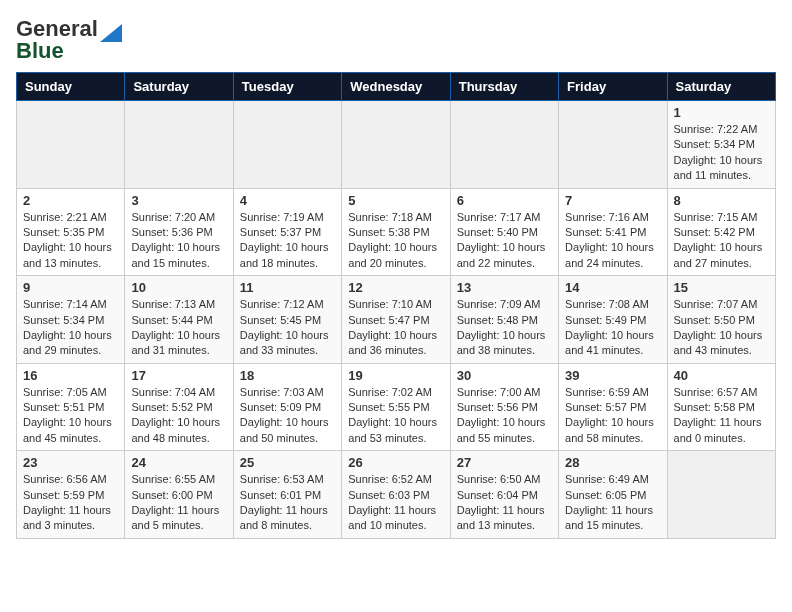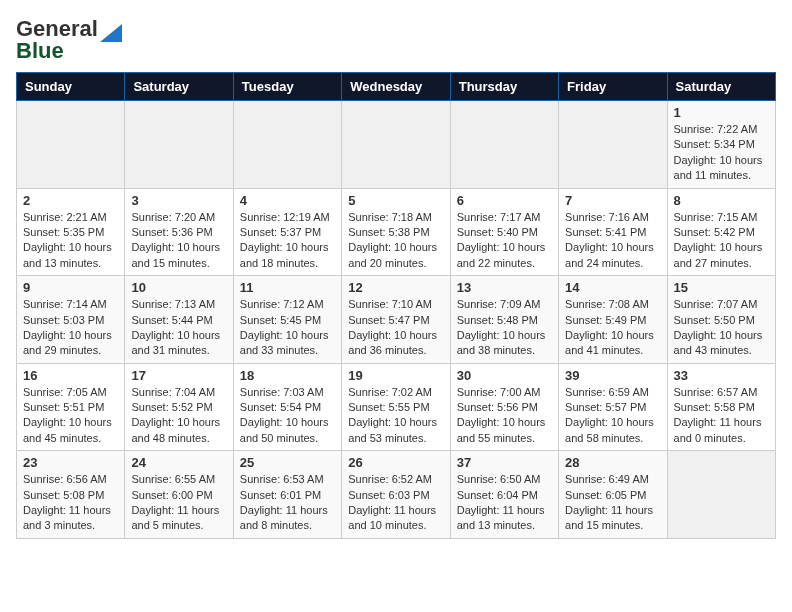--- a/index.html
+++ b/index.html
@@ -134,21 +134,21 @@
 Daylight: 10 hours and 13 minutes.</div>
         </td>
         <td>
           <span class="day-number">3</span>
           <div class="cell-content">Sunrise: 7:20 AM
 Sunset: 5:36 PM
 Daylight: 10 hours and 15 minutes.</div>
         </td>
         <td>
           <span class="day-number">4</span>
-          <div class="cell-content">Sunrise: 12:19 AM
+          <div class="cell-content">Sunrise: 7:19 AM
 Sunset: 5:37 PM
 Daylight: 10 hours and 18 minutes.</div>
         </td>
         <td>
           <span class="day-number">5</span>
           <div class="cell-content">Sunrise: 7:18 AM
 Sunset: 5:38 PM
 Daylight: 10 hours and 20 minutes.</div>
         </td>
         <td>
@@ -167,21 +167,21 @@
           <span class="day-number">8</span>
           <div class="cell-content">Sunrise: 7:15 AM
 Sunset: 5:42 PM
 Daylight: 10 hours and 27 minutes.</div>
         </td>
       </tr>
       <tr>
         <td>
           <span class="day-number">9</span>
           <div class="cell-content">Sunrise: 7:14 AM
-Sunset: 5:03 PM
+Sunset: 5:34 PM
 Daylight: 10 hours and 29 minutes.</div>
         </td>
         <td>
           <span class="day-number">10</span>
           <div class="cell-content">Sunrise: 7:13 AM
 Sunset: 5:44 PM
 Daylight: 10 hours and 31 minutes.</div>
         </td>
         <td>
           <span class="day-number">11</span>
@@ -223,21 +223,21 @@
         </td>
         <td>
           <span class="day-number">17</span>
           <div class="cell-content">Sunrise: 7:04 AM
 Sunset: 5:52 PM
 Daylight: 10 hours and 48 minutes.</div>
         </td>
         <td>
           <span class="day-number">18</span>
           <div class="cell-content">Sunrise: 7:03 AM
-Sunset: 5:54 PM
+Sunset: 5:09 PM
 Daylight: 10 hours and 50 minutes.</div>
         </td>
         <td>
           <span class="day-number">19</span>
           <div class="cell-content">Sunrise: 7:02 AM
 Sunset: 5:55 PM
 Daylight: 10 hours and 53 minutes.</div>
         </td>
         <td>
           <span class="day-number">30</span>
@@ -245,31 +245,31 @@
 Sunset: 5:56 PM
 Daylight: 10 hours and 55 minutes.</div>
         </td>
         <td>
           <span class="day-number">39</span>
           <div class="cell-content">Sunrise: 6:59 AM
 Sunset: 5:57 PM
 Daylight: 10 hours and 58 minutes.</div>
         </td>
         <td>
-          <span class="day-number">33</span>
+          <span class="day-number">40</span>
           <div class="cell-content">Sunrise: 6:57 AM
 Sunset: 5:58 PM
 Daylight: 11 hours and 0 minutes.</div>
         </td>
       </tr>
       <tr>
         <td>
           <span class="day-number">23</span>
           <div class="cell-content">Sunrise: 6:56 AM
-Sunset: 5:08 PM
+Sunset: 5:59 PM
 Daylight: 11 hours and 3 minutes.</div>
         </td>
         <td>
           <span class="day-number">24</span>
           <div class="cell-content">Sunrise: 6:55 AM
 Sunset: 6:00 PM
 Daylight: 11 hours and 5 minutes.</div>
         </td>
         <td>
           <span class="day-number">25</span>
@@ -277,21 +277,21 @@
 Sunset: 6:01 PM
 Daylight: 11 hours and 8 minutes.</div>
         </td>
         <td>
           <span class="day-number">26</span>
           <div class="cell-content">Sunrise: 6:52 AM
 Sunset: 6:03 PM
 Daylight: 11 hours and 10 minutes.</div>
         </td>
         <td>
-          <span class="day-number">37</span>
+          <span class="day-number">27</span>
           <div class="cell-content">Sunrise: 6:50 AM
 Sunset: 6:04 PM
 Daylight: 11 hours and 13 minutes.</div>
         </td>
         <td>
           <span class="day-number">28</span>
           <div class="cell-content">Sunrise: 6:49 AM
 Sunset: 6:05 PM
 Daylight: 11 hours and 15 minutes.</div>
         </td>

